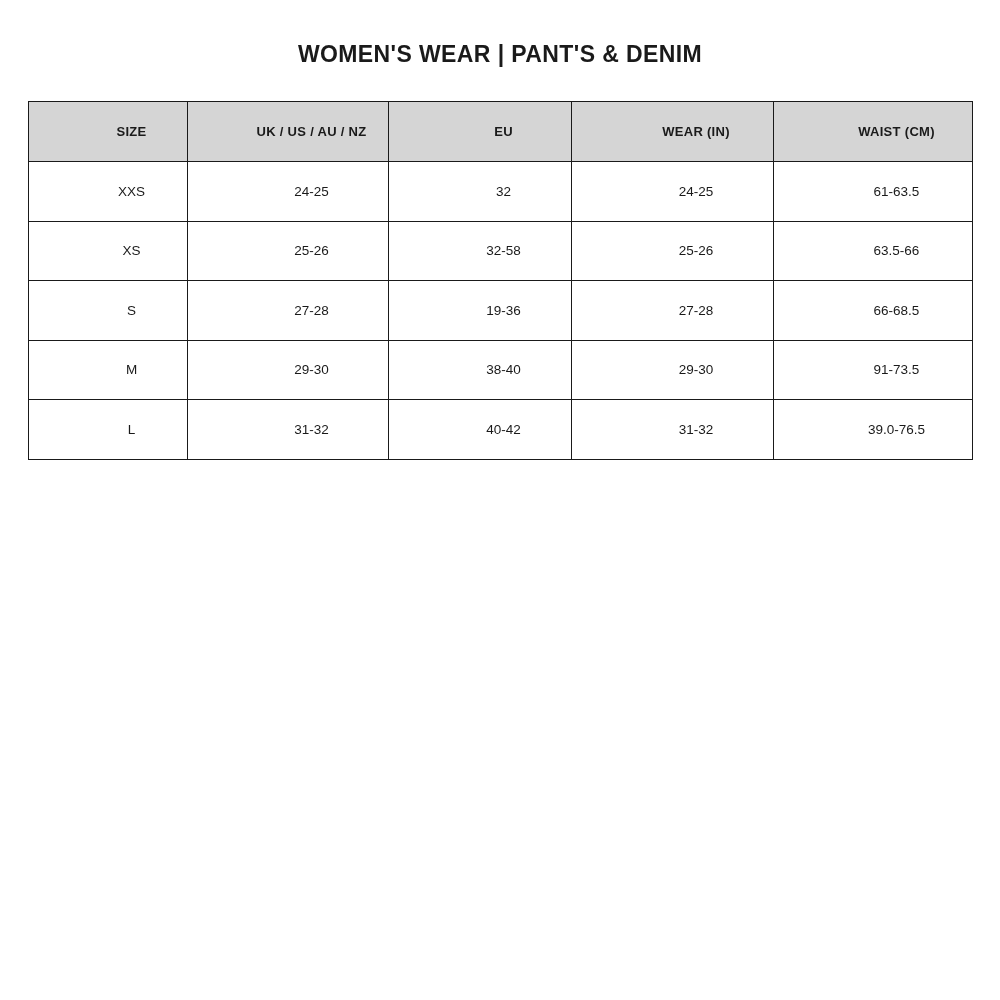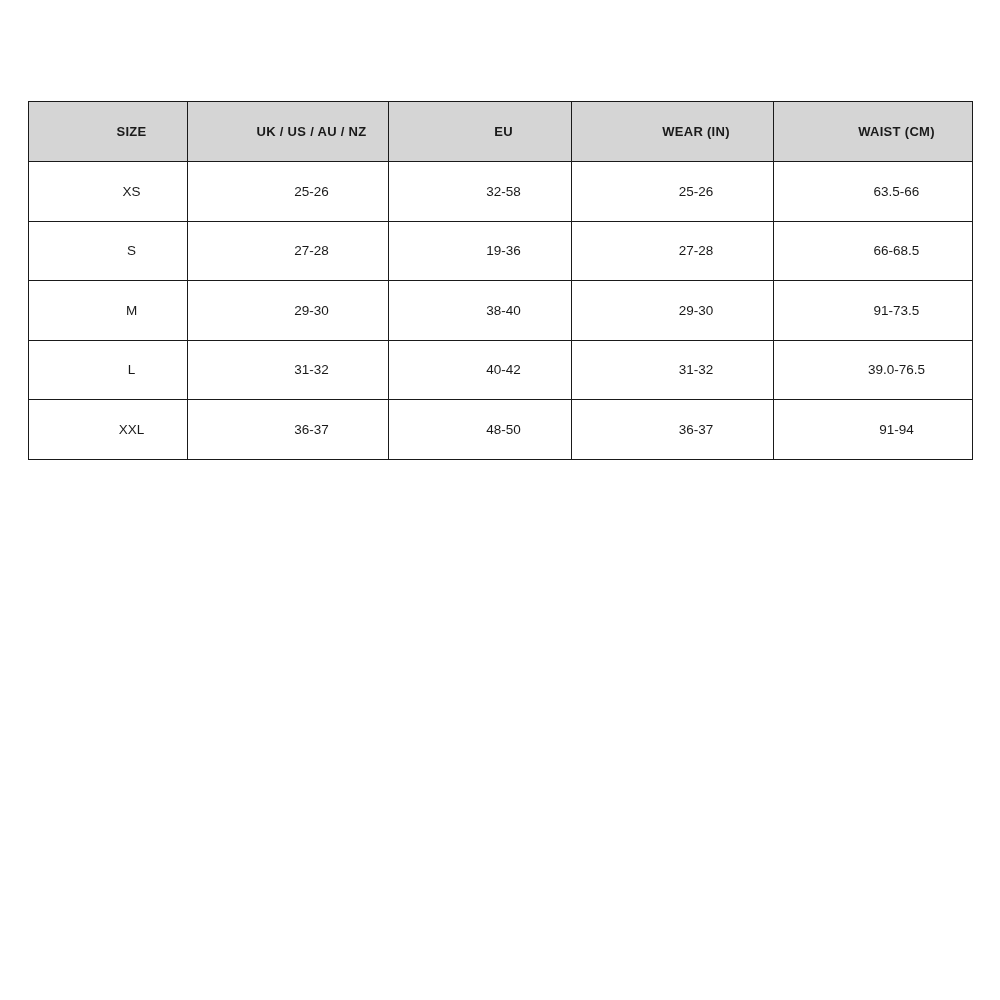--- a/index.html
+++ b/index.html
@@ -66,40 +66,48 @@
   col.c1 { width: 201px; }
   col.c2 { width: 183px; }
   col.c3 { width: 202px; }
   col.c4 { width: 199px; }
 </style>
 </head>
 <body>
 
 <div class="page">
 
+  <h1 class="title">WOMEN'S WEAR | PANT'S &amp; DENIM</h1>
 
   <div class="table-wrap">
     <table class="size-table">
       <colgroup>
         <col class="c0">
         <col class="c1">
         <col class="c2">
         <col class="c3">
         <col class="c4">
       </colgroup>
       <thead>
         <tr>
           <th>SIZE</th>
           <th>UK / US / AU / NZ</th>
           <th>EU</th>
           <th>WEAR (IN)</th>
           <th>WAIST (CM)</th>
         </tr>
       </thead>
       <tbody>
+        <tr>
+          <td class="size-cell">XXS</td>
+          <td>24-25</td>
+          <td>32</td>
+          <td>24-25</td>
+          <td>61-63.5</td>
+        </tr>
         <tr>
           <td class="size-cell">XS</td>
           <td>25-26</td>
           <td>32-58</td>
           <td>25-26</td>
           <td>63.5-66</td>
         </tr>
         <tr>
           <td class="size-cell">S</td>
           <td>27-28</td>
@@ -114,24 +122,17 @@
           <td>29-30</td>
           <td>91-73.5</td>
         </tr>
         <tr>
           <td class="size-cell">L</td>
           <td>31-32</td>
           <td>40-42</td>
           <td>31-32</td>
           <td>39.0-76.5</td>
         </tr>
-        <tr>
-          <td class="size-cell">XXL</td>
-          <td>36-37</td>
-          <td>48-50</td>
-          <td>36-37</td>
-          <td>91-94</td>
-        </tr>
       </tbody>
     </table>
   </div>
 
 </div>
 
 </body></html>

